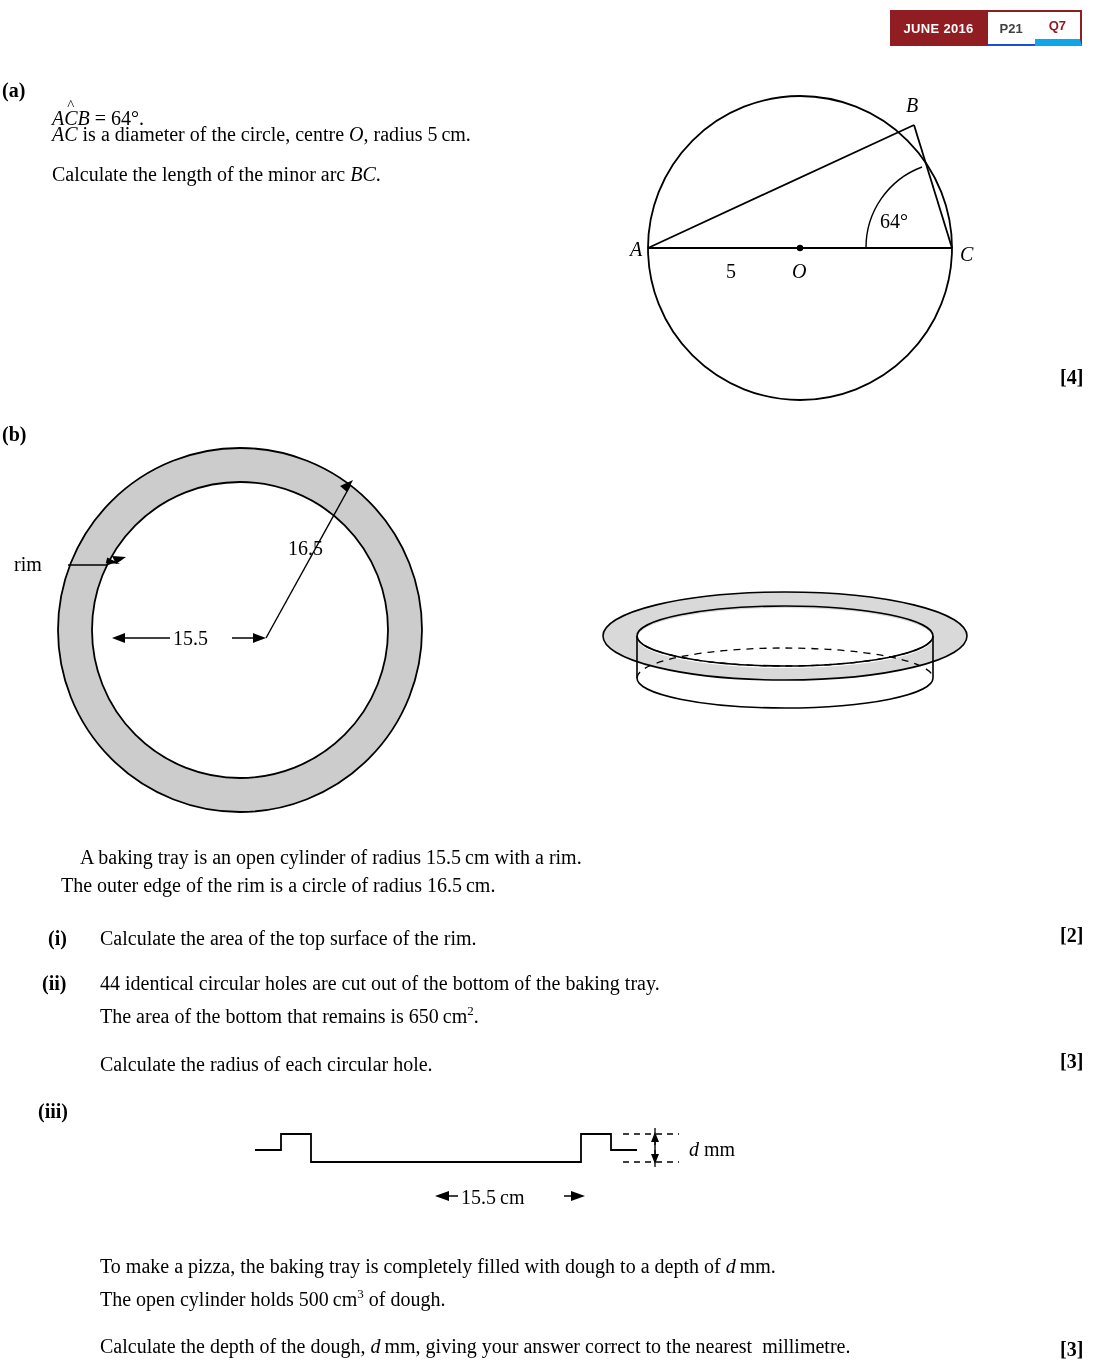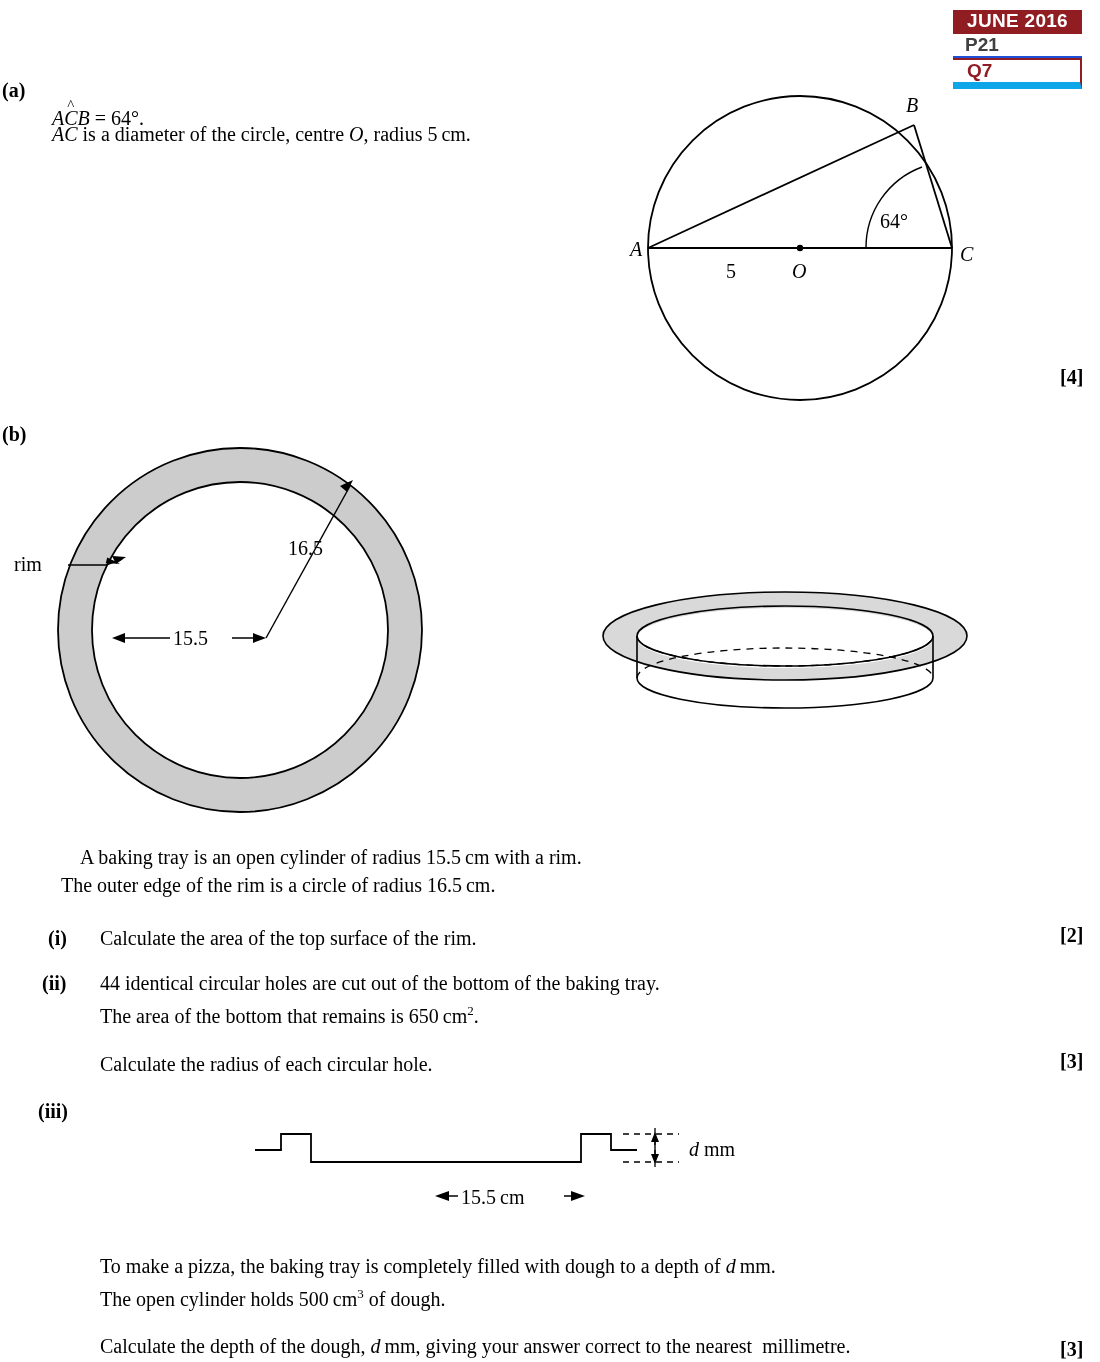--- a/index.html
+++ b/index.html
@@ -11,23 +11,22 @@
     position:relative;
     overflow:hidden;
   }
   .page{position:relative;width:1100px;height:1362px;}
 
   
   .hdr{
     position:absolute;top:10px;right:18px;
     display:flex;align-items:stretch;
     font-family:"Liberation Sans", sans-serif;
-    font-weight:bold;font-size:19px;
+    font-weight:bold;font-size:13px;
     height:36px;
-    flex-direction:column;
   }
   .hdr .date{
     background:#8f1d22;color:#ffffff;
     display:flex;align-items:center;padding:0 14px;
     letter-spacing:.3px;
   }
   .hdr .paper{
     background:#ffffff;color:#404040;
     display:flex;align-items:center;padding:0 12px;
     border-top:2px solid #8f1d22;border-bottom:2px solid #1d4ed8;
@@ -58,20 +57,21 @@
     <div class="paper">P21</div>
     <div class="qlabel">Q7</div>
   </div>
 
   <div class="txt bold" style="left:2px;top:76px;">(a)</div>
 
   <div class="txt" style="left:52px;top:76px;margin-top:44px;"><span class="it">AC</span> is a diameter of the circle, centre <span class="it">O</span>, radius 5 cm.</div>
 
   <div class="txt" style="left:52px;top:104px;"><span class="it">A</span><span style="position:relative;display:inline-block;"><span class="it">C</span><span style="position:absolute;left:50%;top:-13px;transform:translateX(-50%);font-size:15px;">^</span></span><span class="it">B</span> = 64°.</div>
 
+  <div class="txt" style="left:52px;top:160px;">Calculate the length of the minor arc <span class="it">BC</span>.</div>
 
   <div class="marks" style="left:1060px;top:366px;">[4]</div>
 
   <svg width="400" height="320" style="left:630px;top:88px;" viewBox="0 0 400 320">
 
     <circle cx="170" cy="160" r="152" fill="none" stroke="#000" stroke-width="1.8"></circle>
 
     <line x1="18" y1="160" x2="322" y2="160" stroke="#000" stroke-width="1.8"></line>
 
     <line x1="18" y1="160" x2="284" y2="37" stroke="#000" stroke-width="1.8"></line>

